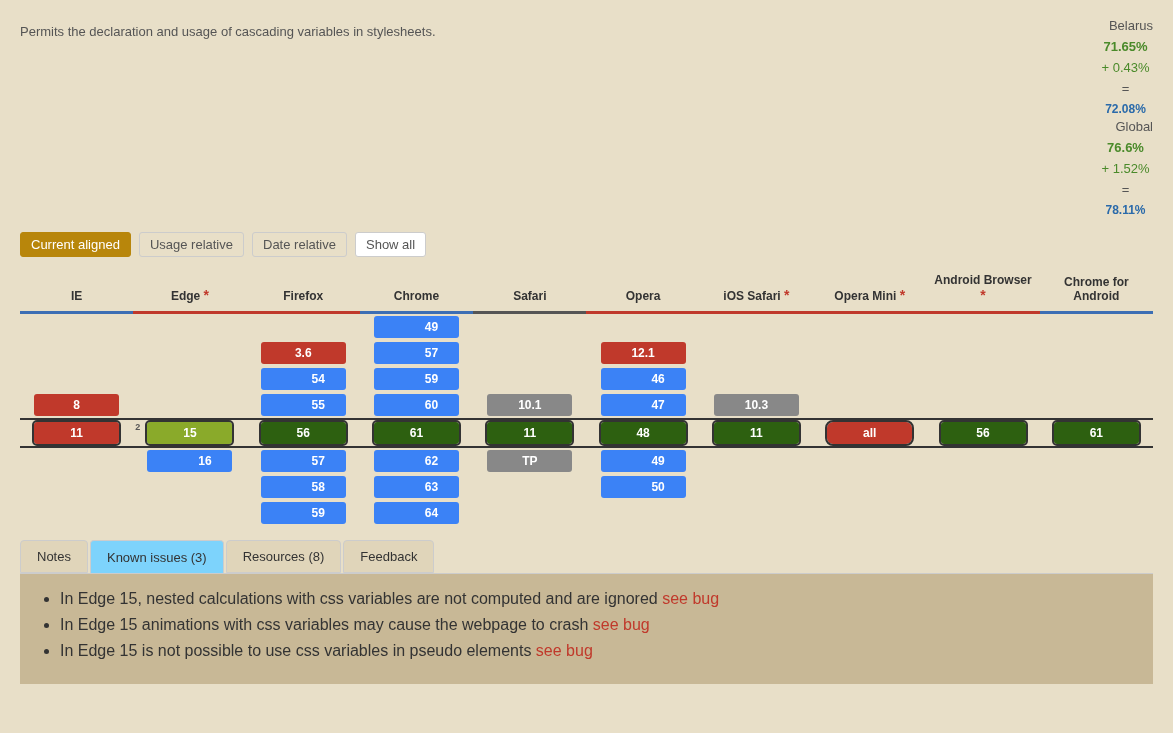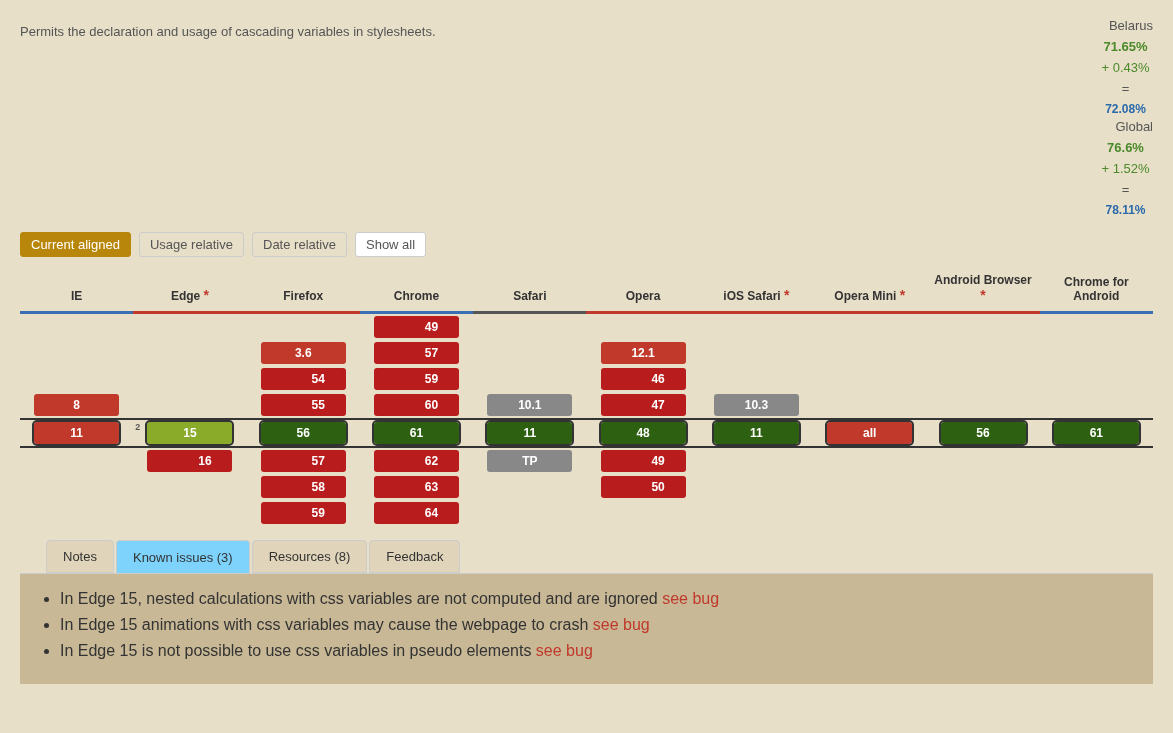--- a/index.html
+++ b/index.html
@@ -120,33 +120,32 @@
       display: inline-block;
       min-width: 60px;
       padding: 4px 6px;
       border-radius: 3px;
       font-size: 12px;
       font-weight: bold;
       color: white;
       text-align: center;
       width: 85px;
     }
-    .v-green { background: #b91c1c; padding-left: 36px; }
+    .v-green { background: #3b82f6; padding-left: 36px; }
     .v-dark-green { background: #2d6010; }
     .v-red { background: #c0392b; }
     .v-yellow-green { background: #8aaa2a; }
     .v-current {
       background: #2d6010;
       outline: 2px solid #333;
     }
     .tabs-container {
       display: flex;
       margin-top: 14px;
       border-bottom: none;
-      margin-left: 26px;
     }
     .tab-btn {
       padding: 8px 16px;
       border: 1px solid #ccc;
       background: #e0d5ba;
       cursor: pointer;
       font-size: 13px;
       color: #333;
       border-radius: 4px 4px 0 0;
       margin-right: 2px;
@@ -280,21 +279,21 @@
           <td><span class="version-cell v-current" style="background:#c0392b; outline: 2px solid #333;">11</span></td>
           <td style="position:relative;">
             <span style="position:absolute; top:2px; left:2px; font-size:9px; color:#555; font-weight:bold; z-index:1;">2</span>
             <span class="version-cell v-yellow-green" style="outline: 2px solid #333;">15</span>
           </td>
           <td><span class="version-cell v-dark-green" style="outline: 2px solid #333;">56</span></td>
           <td><span class="version-cell v-dark-green" style="outline: 2px solid #333;">61</span></td>
           <td><span class="version-cell" style="background:#2d6010; outline: 2px solid #333; color:white;">11</span></td>
           <td><span class="version-cell v-dark-green" style="outline: 2px solid #333;">48</span></td>
           <td><span class="version-cell" style="background:#2d6010; outline: 2px solid #333; color:white;">11</span></td>
-          <td><span class="version-cell v-red" style="outline: 2px solid #333;">all</span></td>
+          <td><span class="version-cell v-red" style="outline: 2px solid #333; border-radius: 6px;">all</span></td>
           <td><span class="version-cell v-dark-green" style="outline: 2px solid #333;">56</span></td>
           <td><span class="version-cell v-dark-green" style="outline: 2px solid #333;">61</span></td>
         </tr>
 
         <tr>
           <td></td>
           <td><span class="version-cell v-green">16</span></td>
           <td><span class="version-cell v-green">57</span></td>
           <td><span class="version-cell v-green">62</span></td>
           <td><span class="version-cell" style="background:#888; color:white;">TP</span></td>

